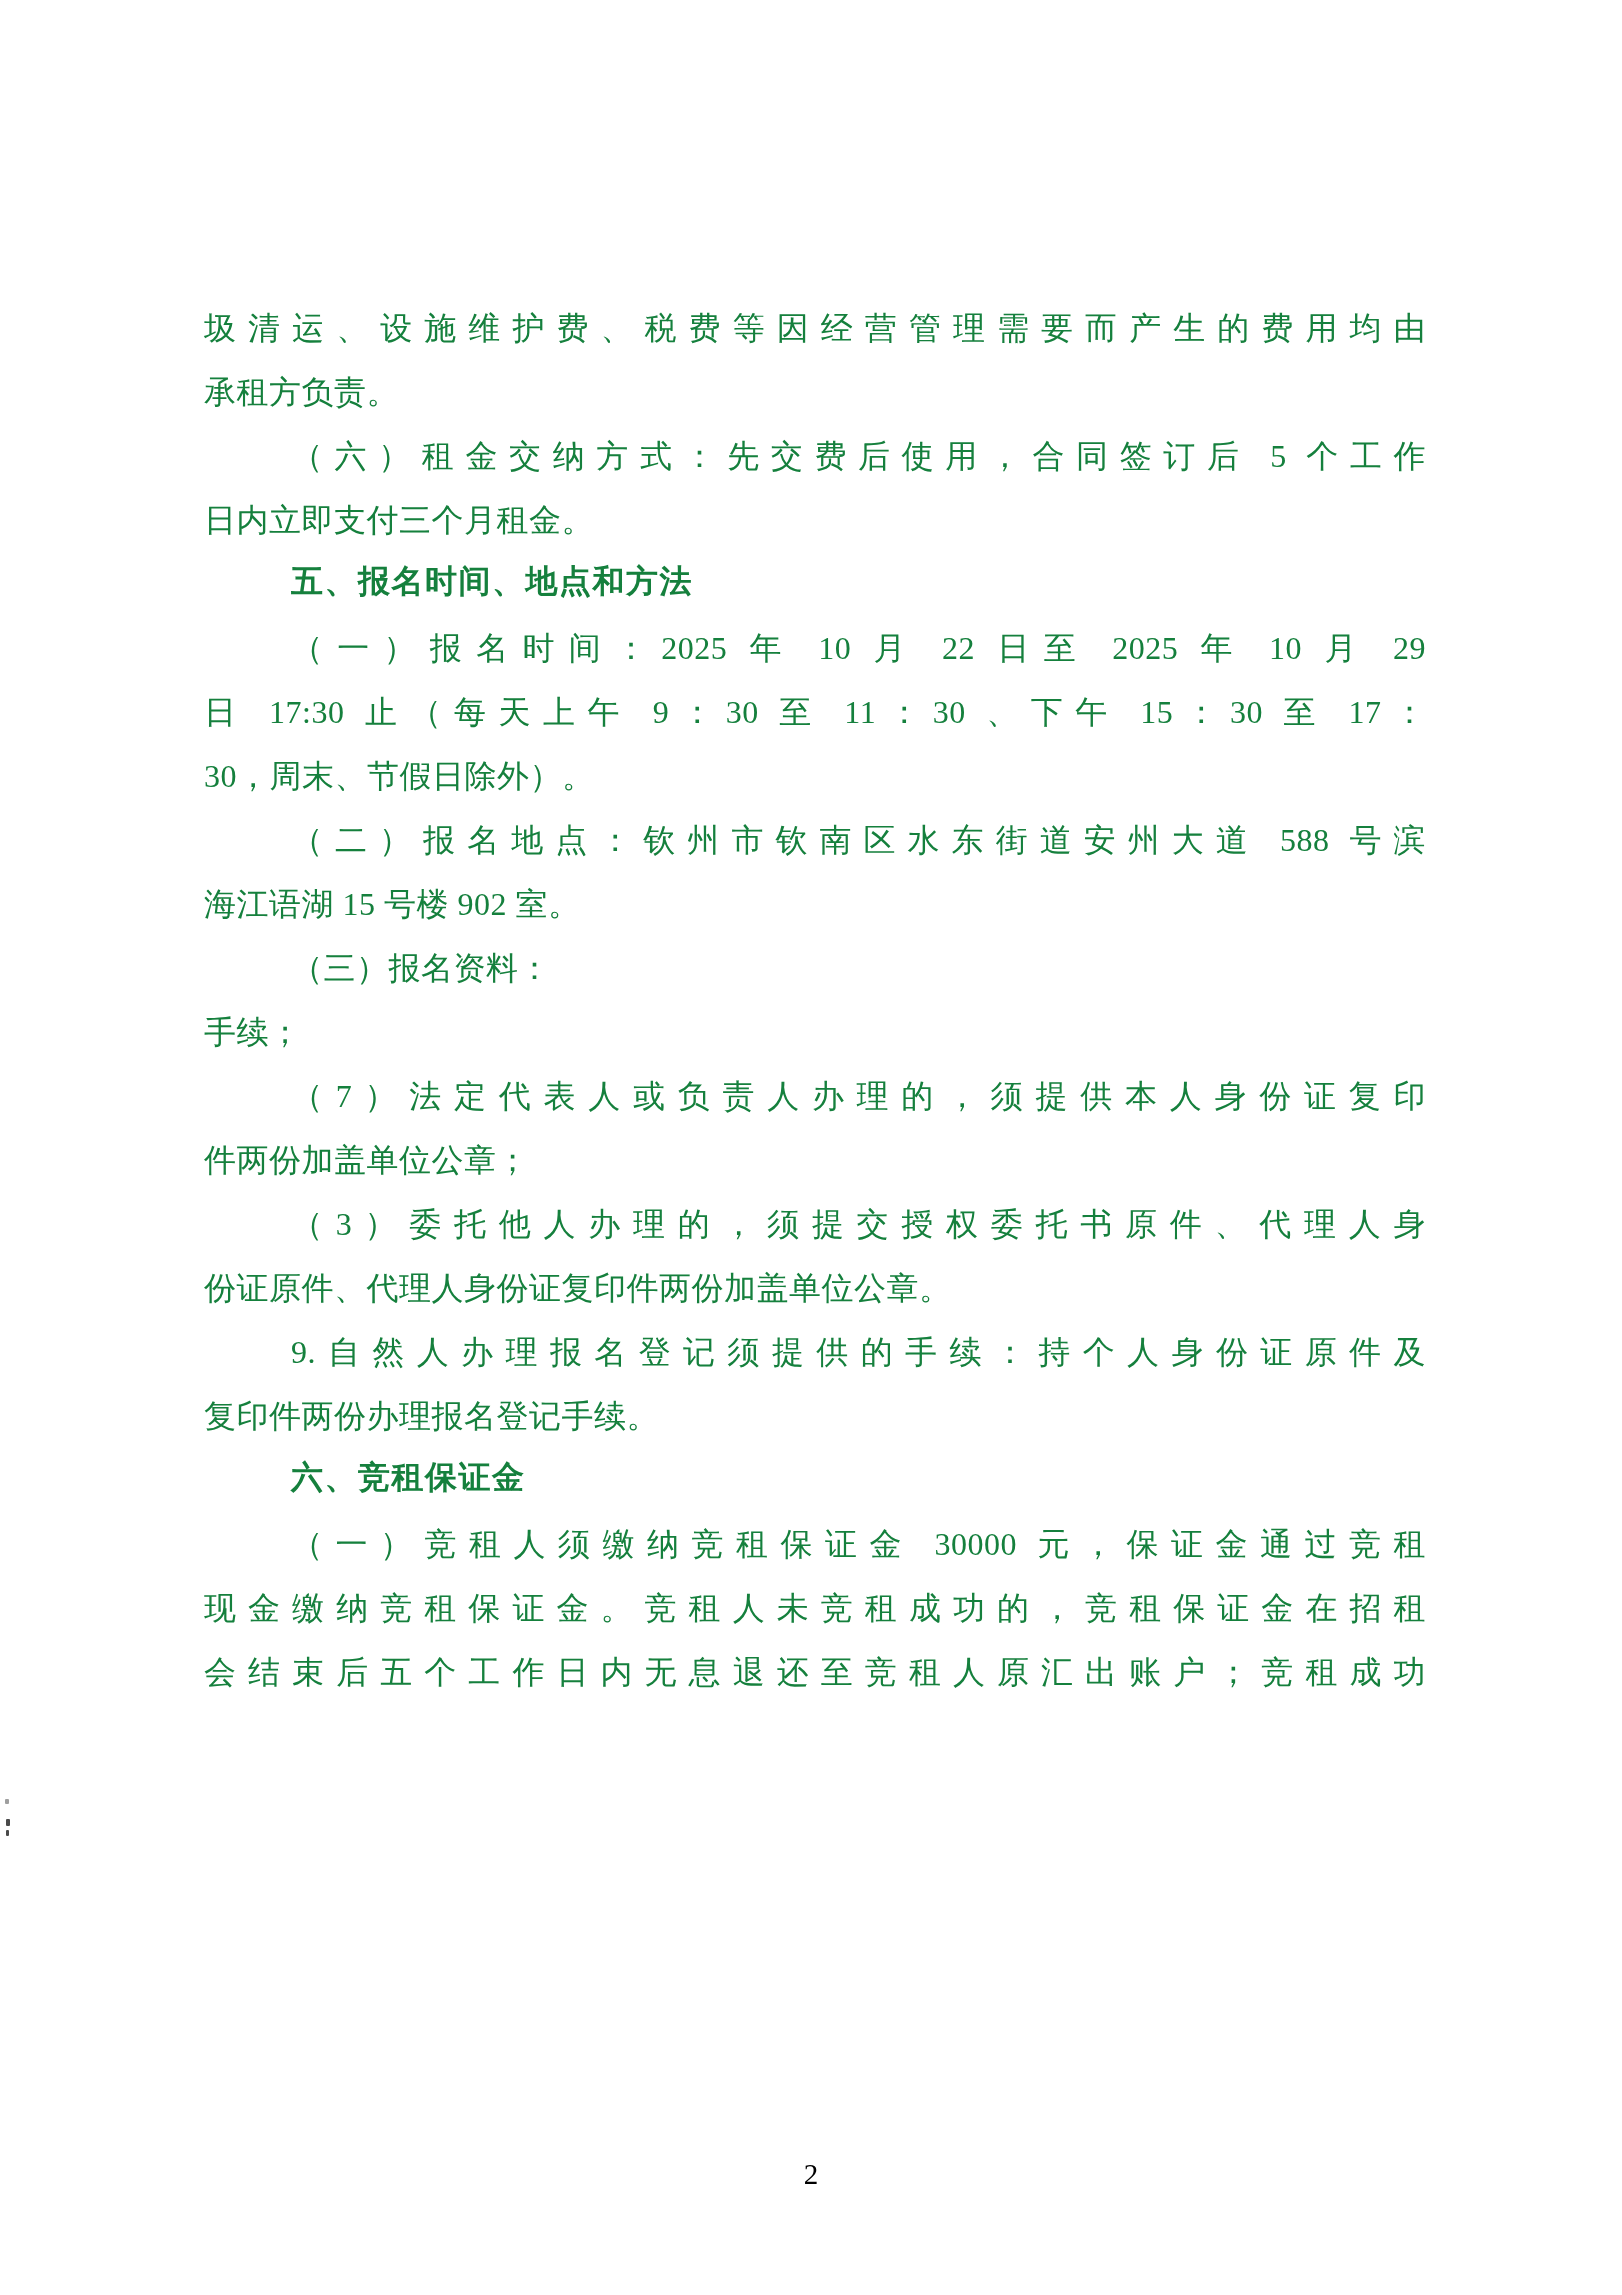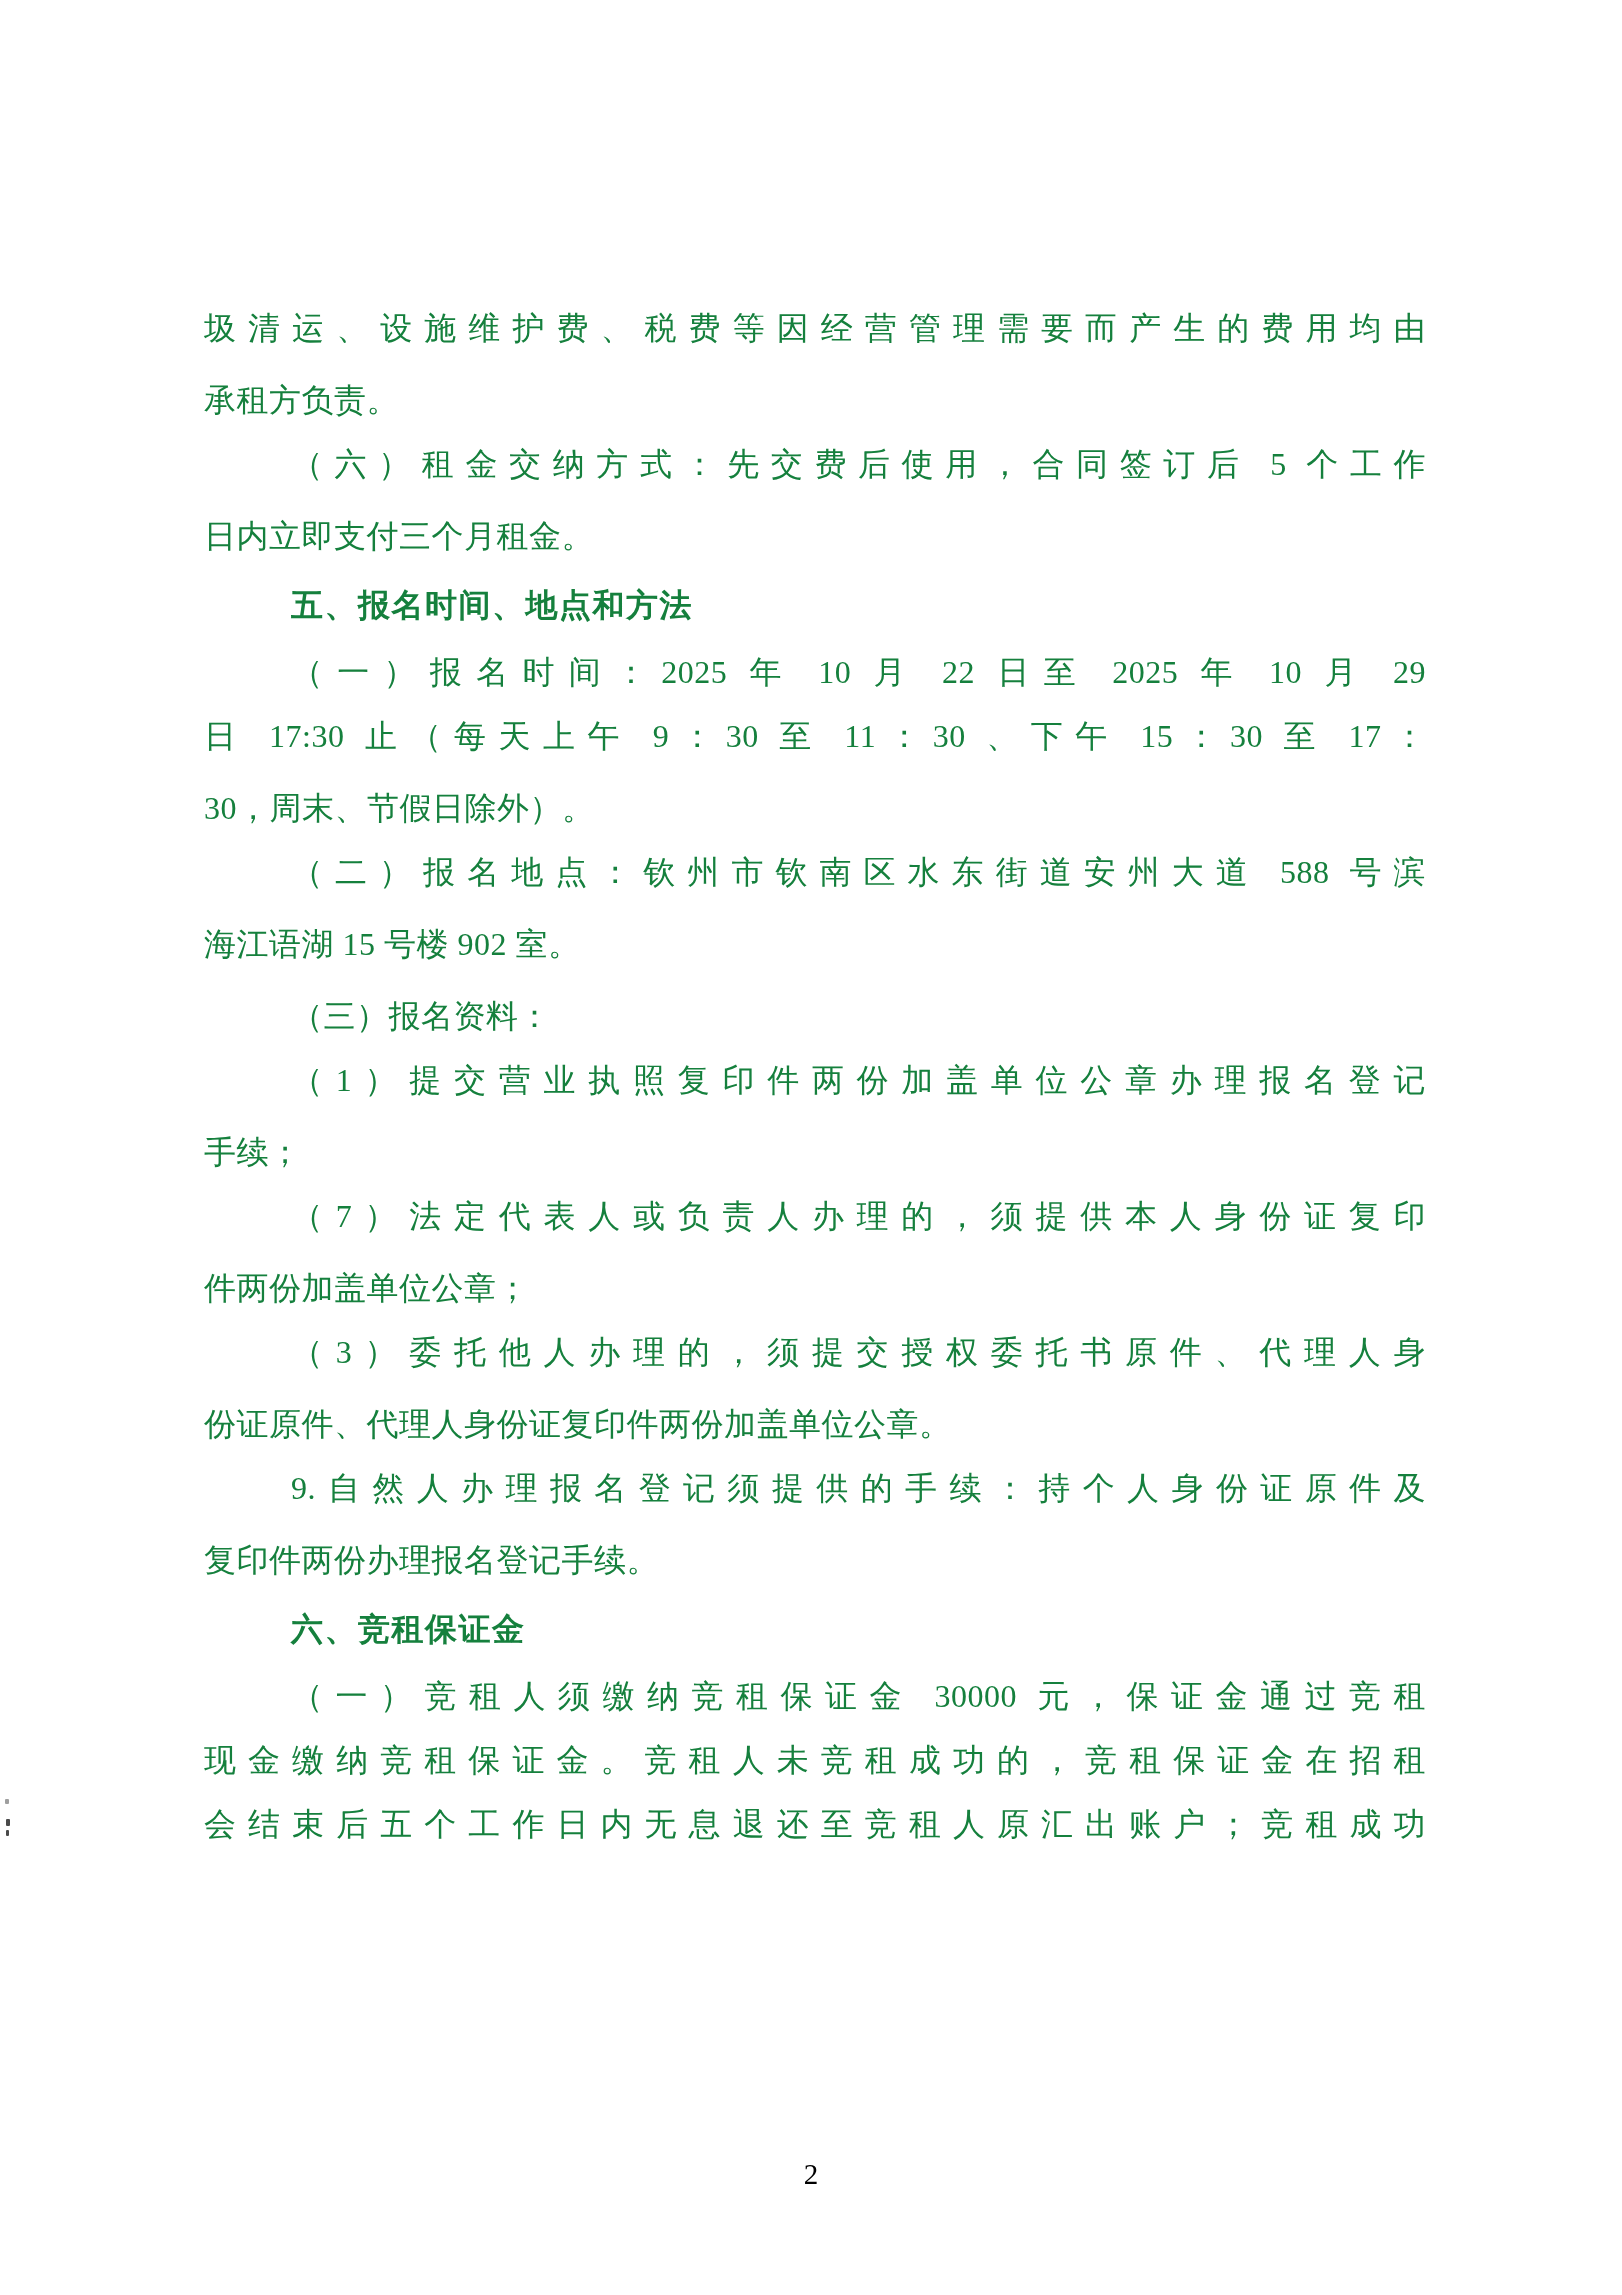--- a/index.html
+++ b/index.html
@@ -25,21 +25,21 @@
     line-height:64px;
     font-size:32px;
     letter-spacing:0.5px;
     white-space:pre-wrap;
     word-break:break-all;
     text-align:justify;
     text-justify:inter-character;
     color:#15803d;
   }
   .line.justify{ text-align-last:justify; }
-  .line.noj{ text-align-last:left;margin-top:8px; }
+  .line.noj{ text-align-last:left; }
   .line.indent{ padding-left:87px; }
   .line.heading{
     font-weight:bold;
     font-family:Liberation Mono, monospace;
     letter-spacing:1.5px;
   }
   .page-number{
     position:absolute;
     top:2159px;
     left:0;
@@ -69,21 +69,20 @@
       <div class="line noj">承租方负责。</div>
       <div class="line indent justify">（六）租金交纳方式：先交费后使用，合同签订后 5 个工作</div>
       <div class="line noj">日内立即支付三个月租金。</div>
       <div class="line indent noj heading">五、报名时间、地点和方法</div>
       <div class="line indent justify">（一）报名时间：2025 年 10 月 22 日至 2025 年 10 月 29</div>
       <div class="line justify">日 17:30 止（每天上午 9：30 至 11：30 、下午 15：30 至 17：</div>
       <div class="line noj">30，周末、节假日除外）。</div>
       <div class="line indent justify">（二）报名地点：钦州市钦南区水东街道安州大道 588 号滨</div>
       <div class="line noj">海江语湖 15 号楼 902 室。</div>
       <div class="line indent noj">（三）报名资料：</div>
-      <div class="line indent justify">（1）提交营业执照复印件两份加盖单位公章办理报名登记</div>
       <div class="line noj">手续；</div>
       <div class="line indent justify">（7）法定代表人或负责人办理的，须提供本人身份证复印</div>
       <div class="line noj">件两份加盖单位公章；</div>
       <div class="line indent justify">（3）委托他人办理的，须提交授权委托书原件、代理人身</div>
       <div class="line noj">份证原件、代理人身份证复印件两份加盖单位公章。</div>
       <div class="line indent justify">9.自然人办理报名登记须提供的手续：持个人身份证原件及</div>
       <div class="line noj">复印件两份办理报名登记手续。</div>
       <div class="line indent noj heading">六、竞租保证金</div>
       <div class="line indent justify">（一）竞租人须缴纳竞租保证金 30000 元，保证金通过竞租</div>
       <div class="line justify">现金缴纳竞租保证金。竞租人未竞租成功的，竞租保证金在招租</div>

